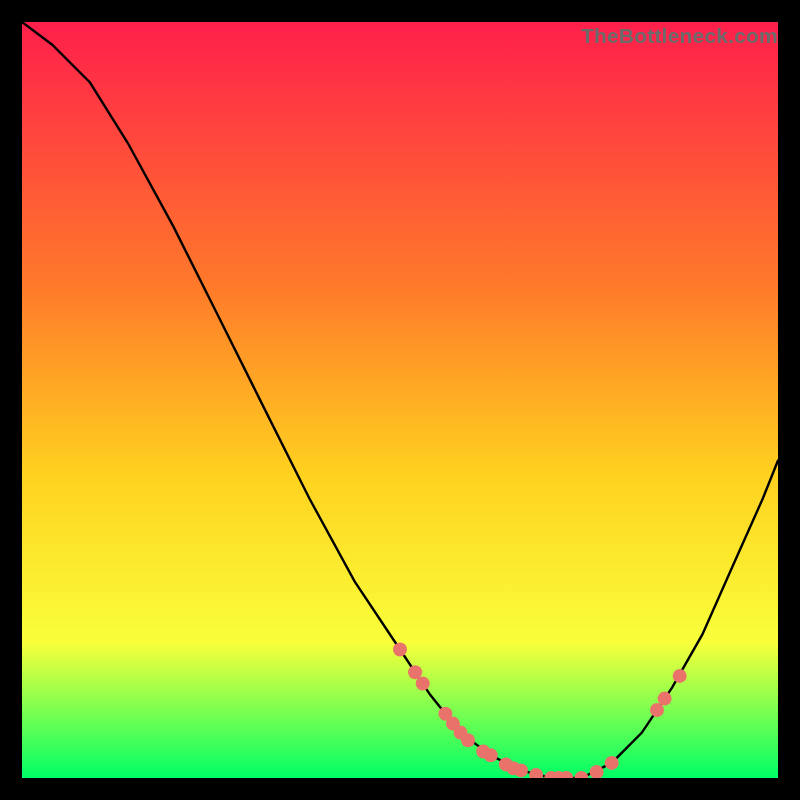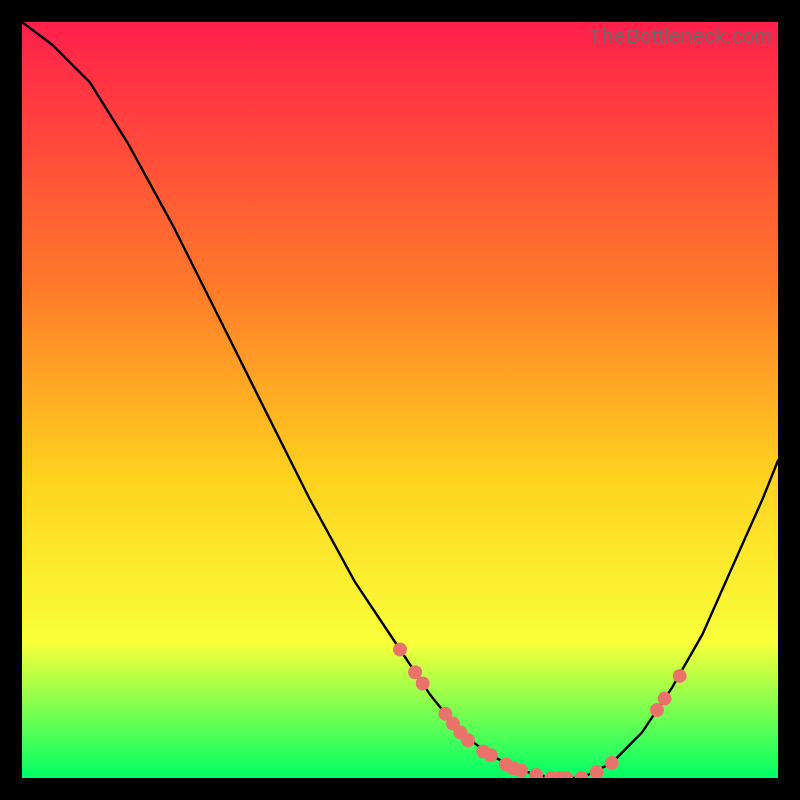--- a/index.html
+++ b/index.html
@@ -22,23 +22,23 @@
   .plot {
     position: absolute;
     left: 0;
     top: 0;
     width: 756px;
     height: 756px;
   }
   .watermark {
     position: absolute;
     top: 2px;
-    right: 6px;
+    right: 0;
     font-size: 21px;
-    font-weight: 400;
+    font-weight: 700;
     color: #6b6b6b;
     letter-spacing: 0.2px;
     user-select: none;
   }
   svg { display: block; }
 </style>
 </head>
 <body>
 
 <div class="frame">

